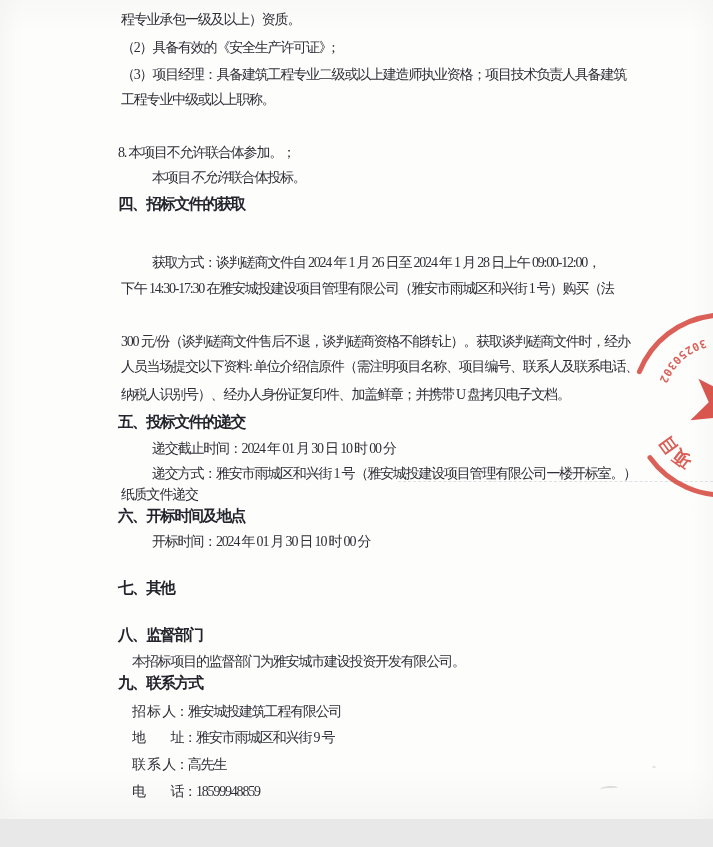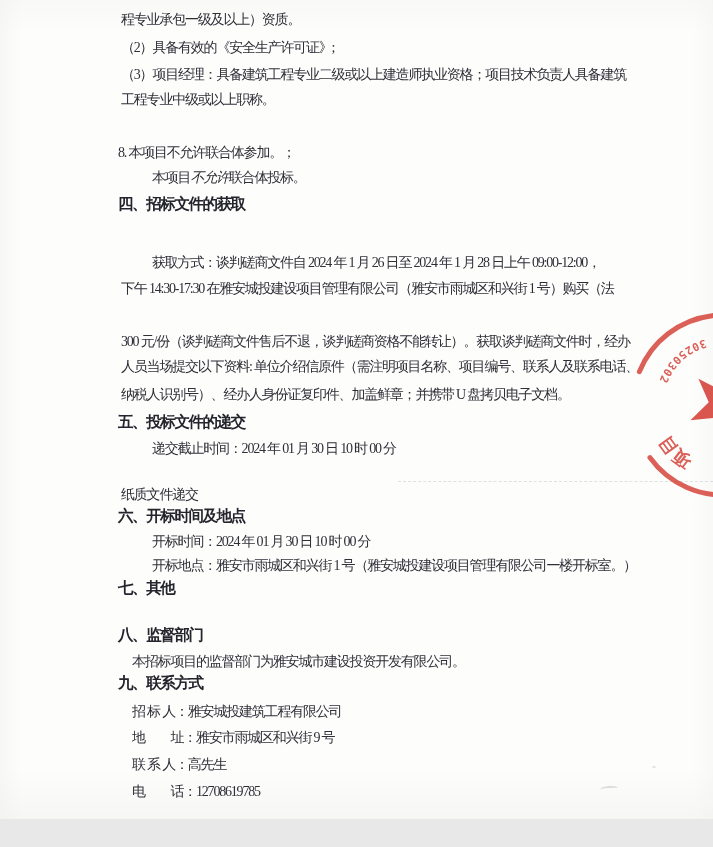--- a/index.html
+++ b/index.html
@@ -78,36 +78,36 @@
 
   <div class="ln hd x-head" style="top:194px">四、招标文件的获取</div>
   <div class="ln x-ind" style="top:253px">获取方式：谈判磋商文件自 2024 年 1 月 26 日至 2024 年 1 月 28 日上午 09:00-12:00，</div>
   <div class="ln x-flush" style="top:279px">下午 14:30-17:30 在雅安城投建设项目管理有限公司（雅安市雨城区和兴街 1 号）购买（法</div>
   <div class="ln x-flush" style="top:332px">300 元/份（谈判磋商文件售后不退，谈判磋商资格不能转让）。获取谈判磋商文件时，经办</div>
   <div class="ln x-flush" style="top:357px">人员当场提交以下资料: 单位介绍信原件（需注明项目名称、项目编号、联系人及联系电话、</div>
   <div class="ln x-flush" style="top:385px">纳税人识别号）、经办人身份证复印件、加盖鲜章；并携带 U 盘拷贝电子文档。</div>
 
   <div class="ln hd x-head" style="top:412px">五、投标文件的递交</div>
   <div class="ln x-ind" style="top:439px">递交截止时间：2024 年 01 月 30 日  10 时 00 分</div>
+  <div class="ln x-ind" style="top:464px">递交方式：雅安市雨城区和兴街 1 号（雅安城投建设项目管理有限公司一楼开标室。）</div>
   <div class="ln x-flush" style="top:485px">纸质文件递交</div>
 
   <div class="ln hd x-head" style="top:506px">六、开标时间及地点</div>
   <div class="ln x-ind" style="top:532px">开标时间：2024 年 01 月 30 日  10 时 00 分</div>
-  <div class="ln x-ind" style="top:556px">开标地点：雅安市雨城区和兴街 1 号（雅安城投建设项目管理有限公司一楼开标室。）</div>
 
   <div class="ln hd x-head" style="top:578px">七、其他</div>
 
   <div class="ln hd x-head" style="top:625px">八、监督部门</div>
   <div class="ln x-mid" style="top:652px">本招标项目的监督部门为雅安城市建设投资开发有限公司。</div>
 
   <div class="ln hd x-head" style="top:673px">九、联系方式</div>
   <div class="ln x-mid" style="top:702px">招 标 人：雅安城投建筑工程有限公司</div>
   <div class="ln x-mid" style="top:728px">地　　址：雅安市雨城区和兴街 9 号</div>
   <div class="ln x-mid" style="top:755px">联 系 人：高先生</div>
-  <div class="ln x-mid" style="top:782px">电　　话：12708619785</div>
+  <div class="ln x-mid" style="top:782px">电　　话：18599948859</div>
 
   <div class="artifact-line"></div>
   <div class="speck1"></div>
   <div class="speck2"></div>
 
   <div class="stamp-wrap">
     <svg width="210" height="210" viewBox="0 0 210 210" xmlns="http://www.w3.org/2000/svg">
 
       <circle cx="105" cy="105" r="90" fill="none" stroke="#d2362c" stroke-width="5" pathLength="100" stroke-dasharray="34 16 34 16" stroke-dashoffset="-8" stroke-linecap="round" opacity="0.9"></circle>
 

